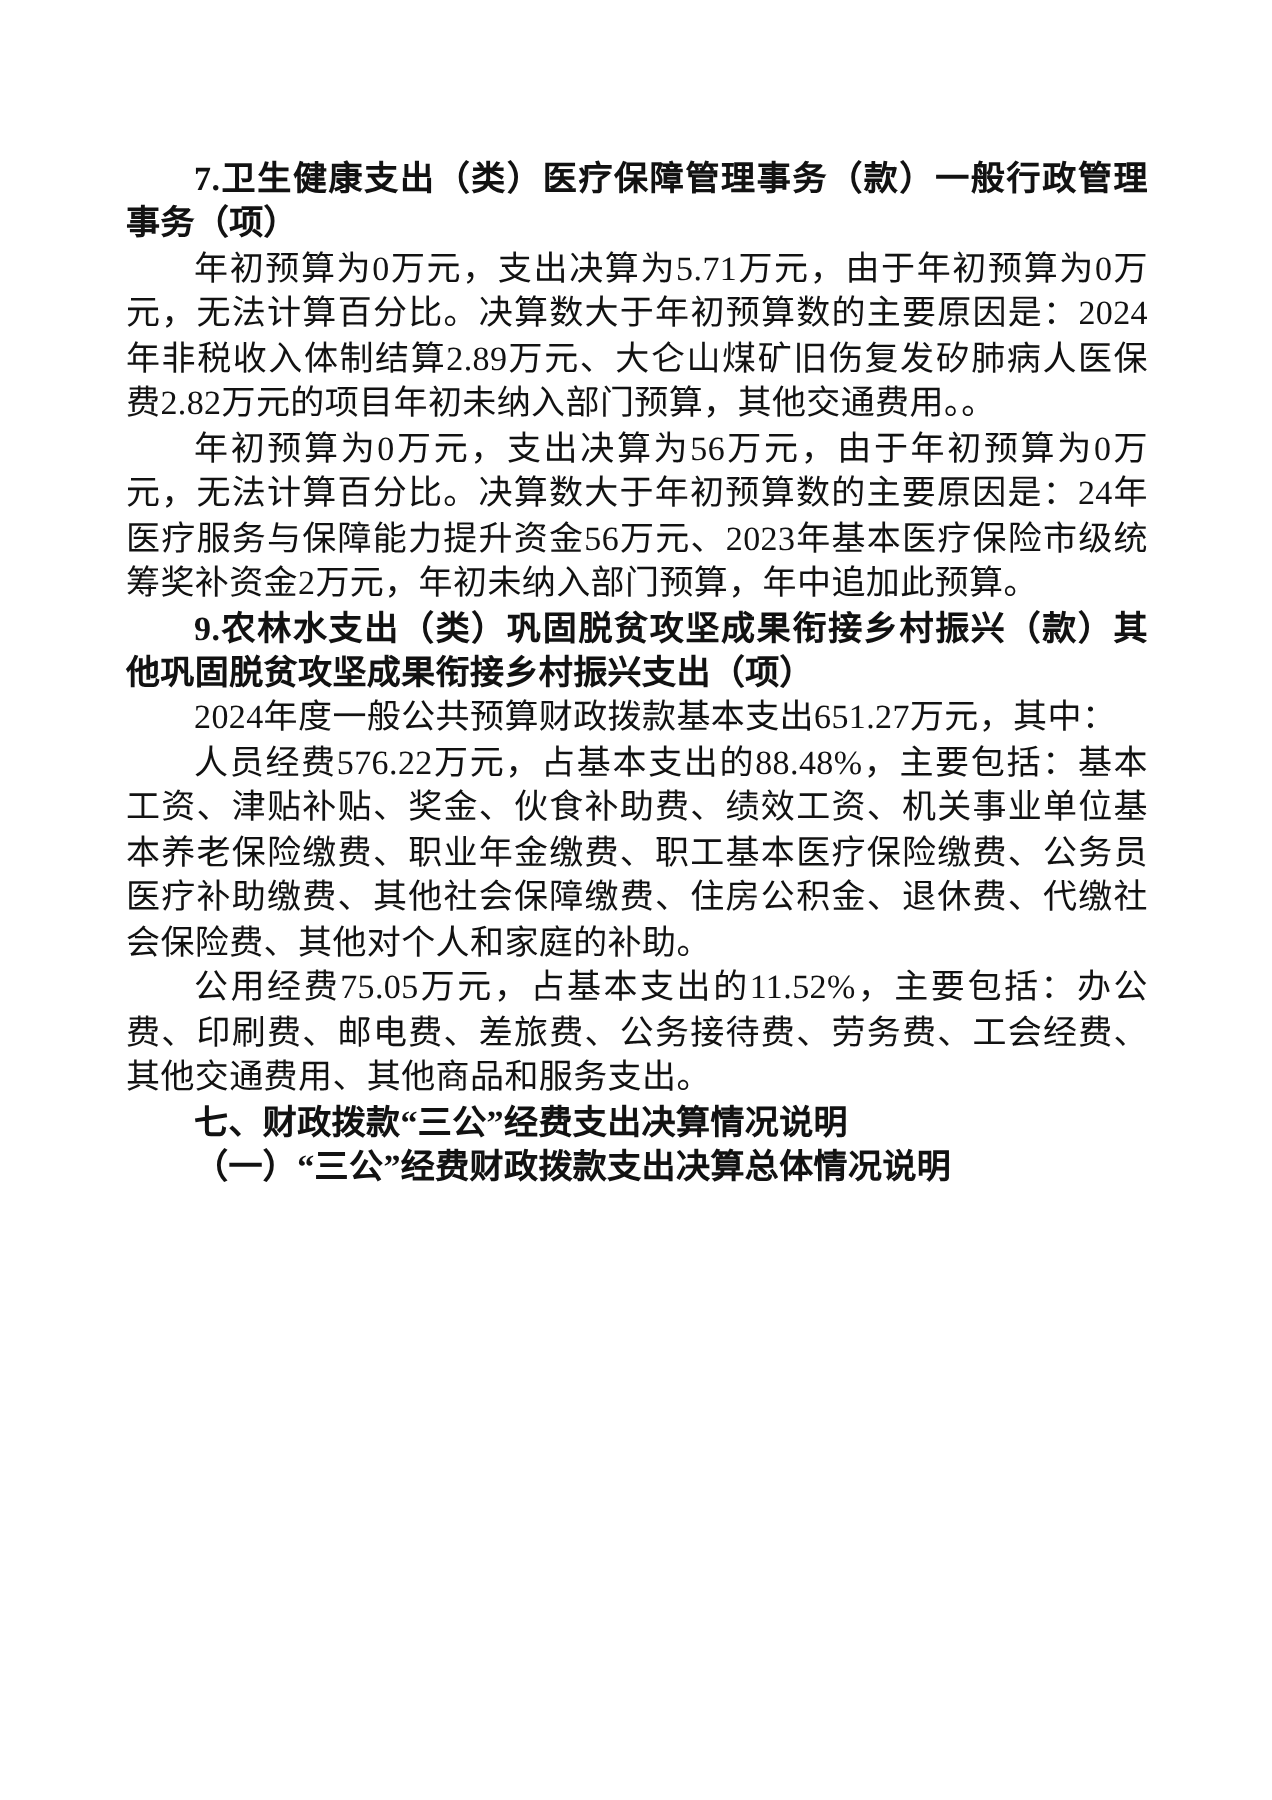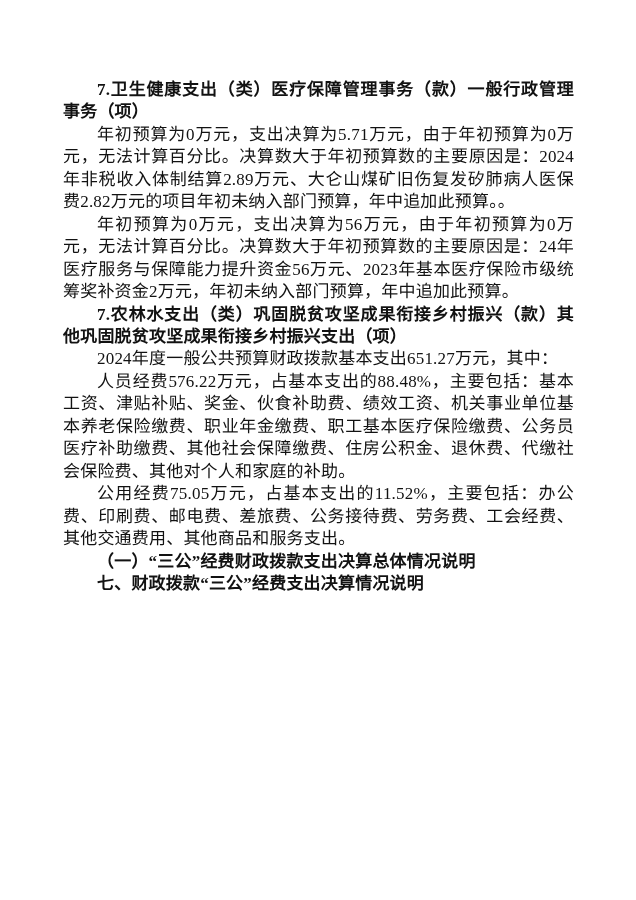--- a/index.html
+++ b/index.html
@@ -36,22 +36,22 @@
   .content p.heading {
     font-weight: bold;
   }
 </style>
 </head>
 <body>
 
 <div class="page">
   <div class="content" id="paragraphs">
       <p class="heading">7.卫生健康支出（类）医疗保障管理事务（款）一般行政管理事务（项）</p>
-      <p class="body">年初预算为0万元，支出决算为5.71万元，由于年初预算为0万元，无法计算百分比。决算数大于年初预算数的主要原因是：2024年非税收入体制结算2.89万元、大仑山煤矿旧伤复发矽肺病人医保费2.82万元的项目年初未纳入部门预算，年中追加此预算。。</p>
+      <p class="body">年初预算为0万元，支出决算为5.71万元，由于年初预算为0万元，无法计算百分比。决算数大于年初预算数的主要原因是：2024年非税收入体制结算2.89万元、大仑山煤矿旧伤复发矽肺病人医保费2.82万元的项目年初未纳入部门预算，其他交通费用。。</p>
       <p class="body">年初预算为0万元，支出决算为56万元，由于年初预算为0万元，无法计算百分比。决算数大于年初预算数的主要原因是：24年医疗服务与保障能力提升资金56万元、2023年基本医疗保险市级统筹奖补资金2万元，年初未纳入部门预算，年中追加此预算。</p>
-      <p class="heading">7.农林水支出（类）巩固脱贫攻坚成果衔接乡村振兴（款）其他巩固脱贫攻坚成果衔接乡村振兴支出（项）</p>
+      <p class="heading">9.农林水支出（类）巩固脱贫攻坚成果衔接乡村振兴（款）其他巩固脱贫攻坚成果衔接乡村振兴支出（项）</p>
       <p class="body">2024年度一般公共预算财政拨款基本支出651.27万元，其中：</p>
       <p class="body">人员经费576.22万元，占基本支出的88.48%，主要包括：基本工资、津贴补贴、奖金、伙食补助费、绩效工资、机关事业单位基本养老保险缴费、职业年金缴费、职工基本医疗保险缴费、公务员医疗补助缴费、其他社会保障缴费、住房公积金、退休费、代缴社会保险费、其他对个人和家庭的补助。</p>
       <p class="body">公用经费75.05万元，占基本支出的11.52%，主要包括：办公费、印刷费、邮电费、差旅费、公务接待费、劳务费、工会经费、其他交通费用、其他商品和服务支出。</p>
+      <p class="heading">七、财政拨款“三公”经费支出决算情况说明</p>
       <p class="heading">（一）“三公”经费财政拨款支出决算总体情况说明</p>
-      <p class="heading">七、财政拨款“三公”经费支出决算情况说明</p>
     </div>
 </div>
 
 </body></html>

